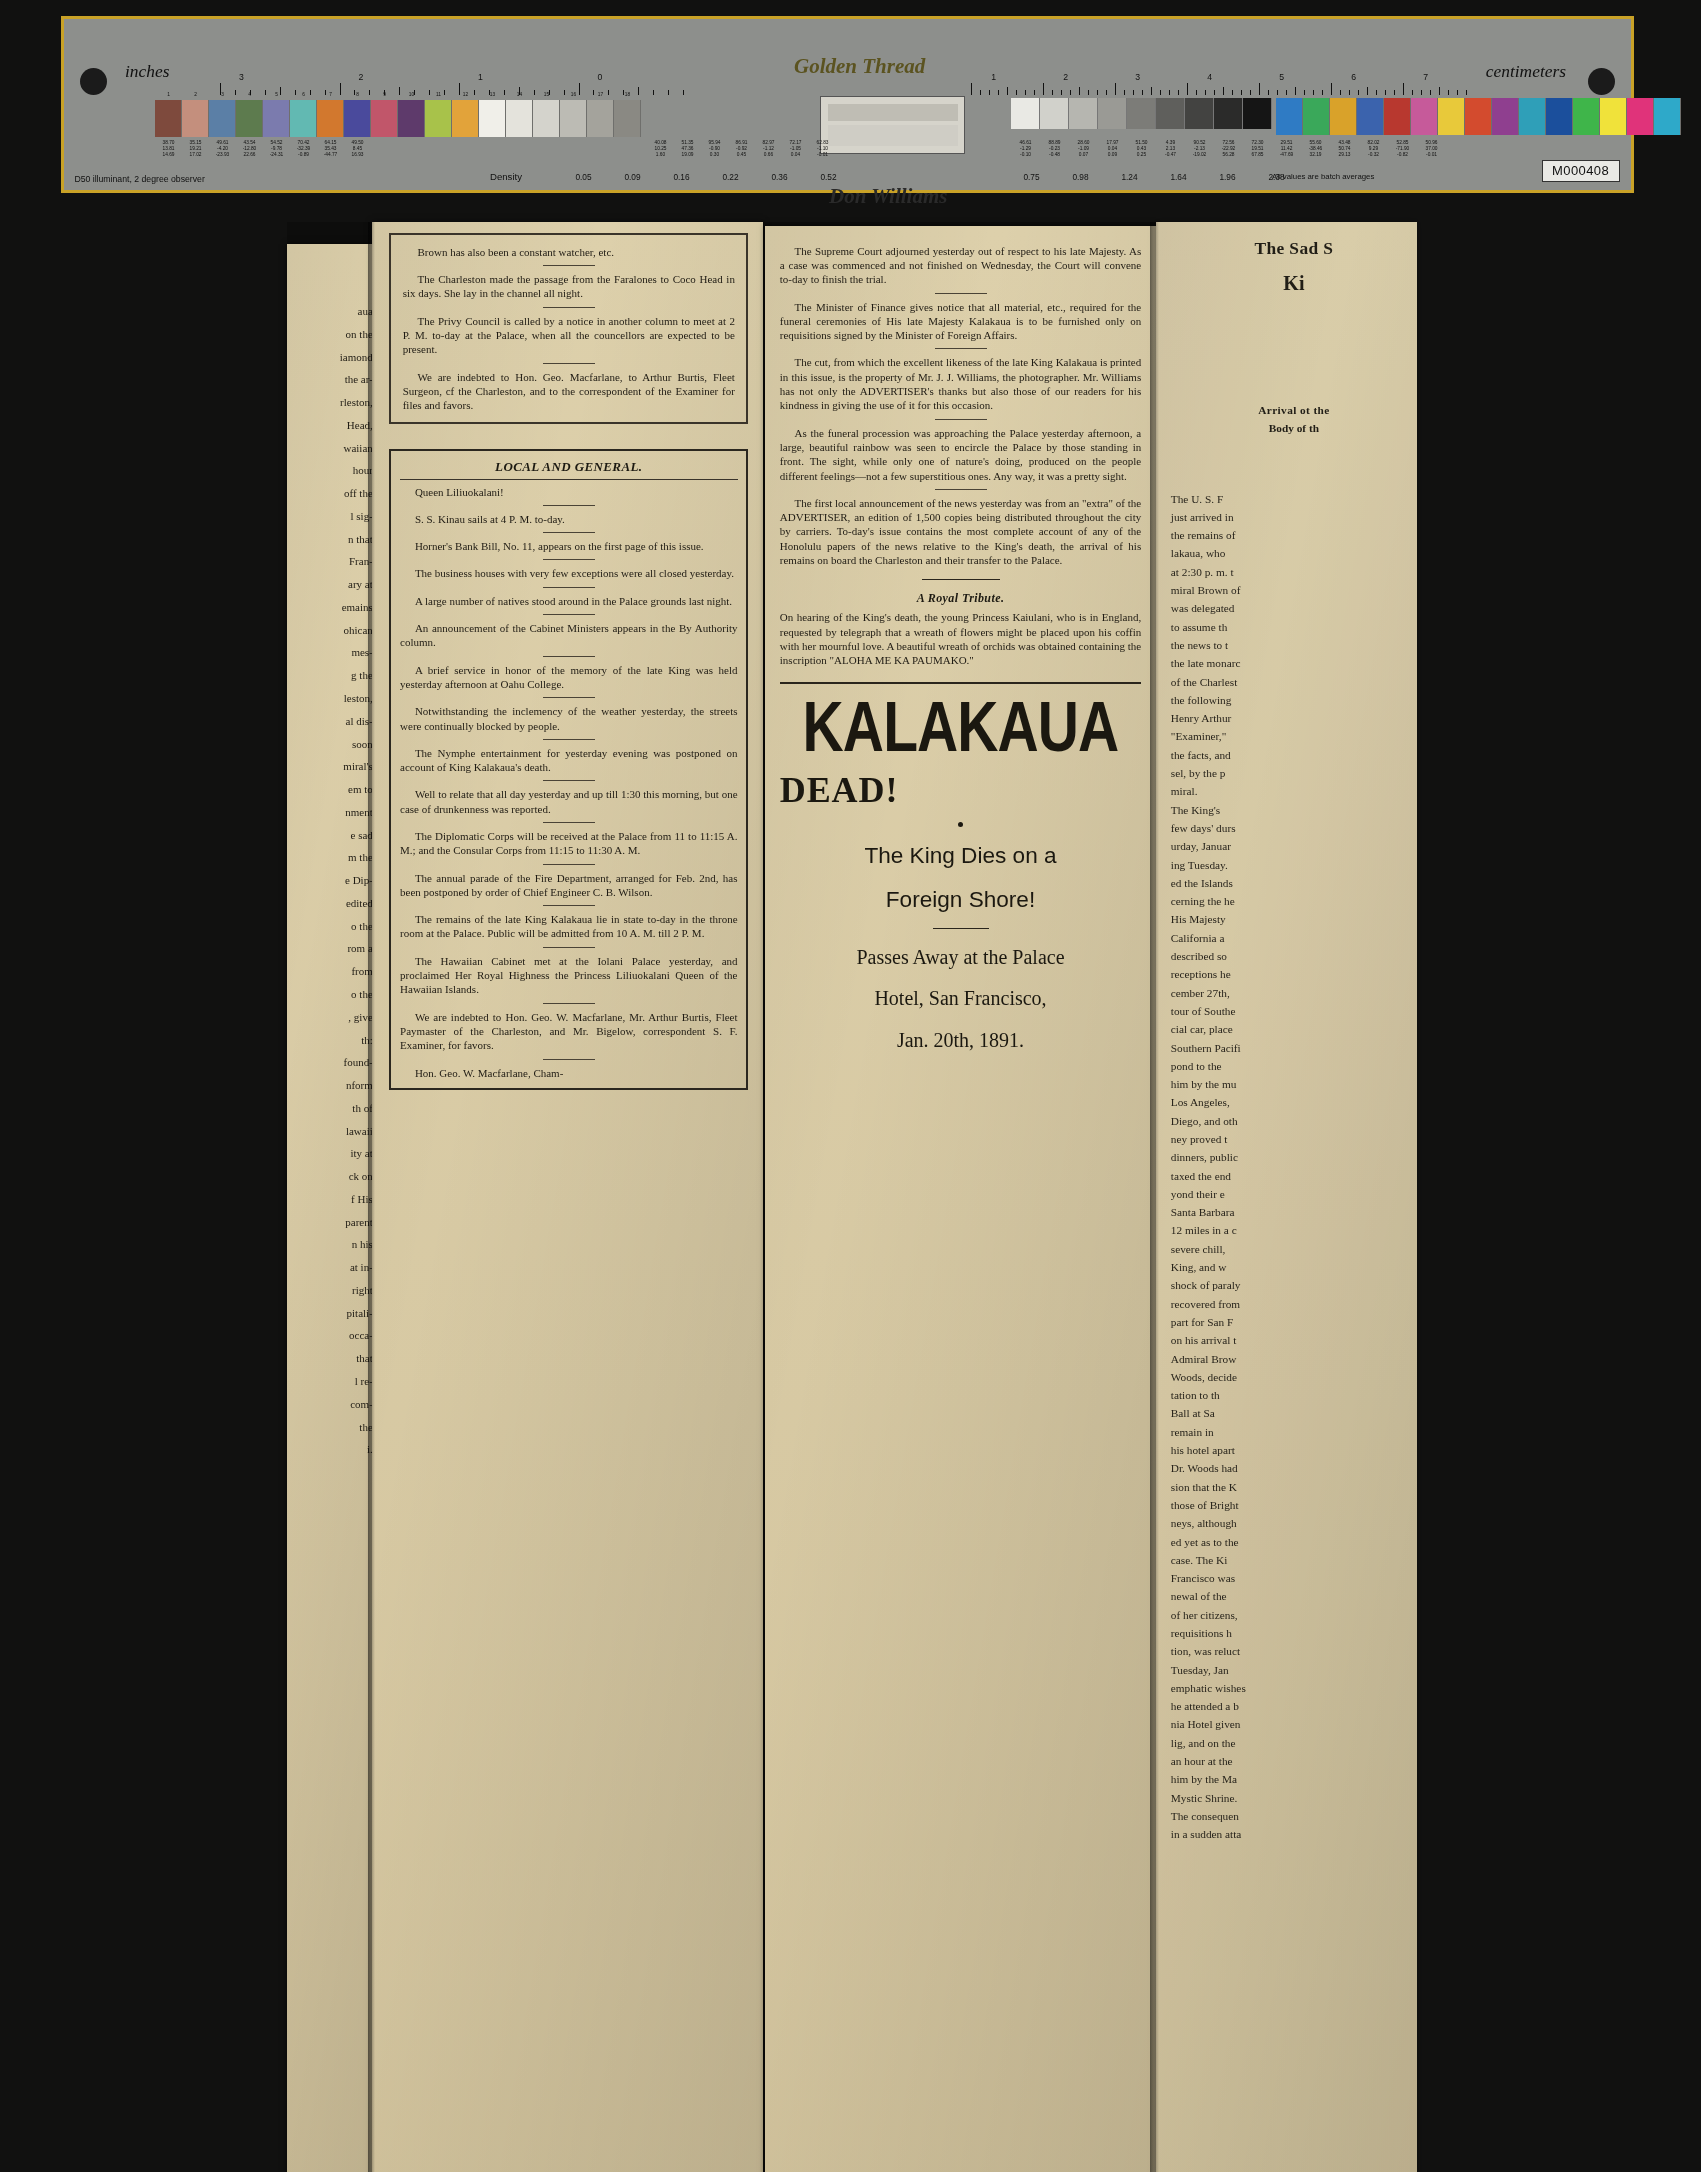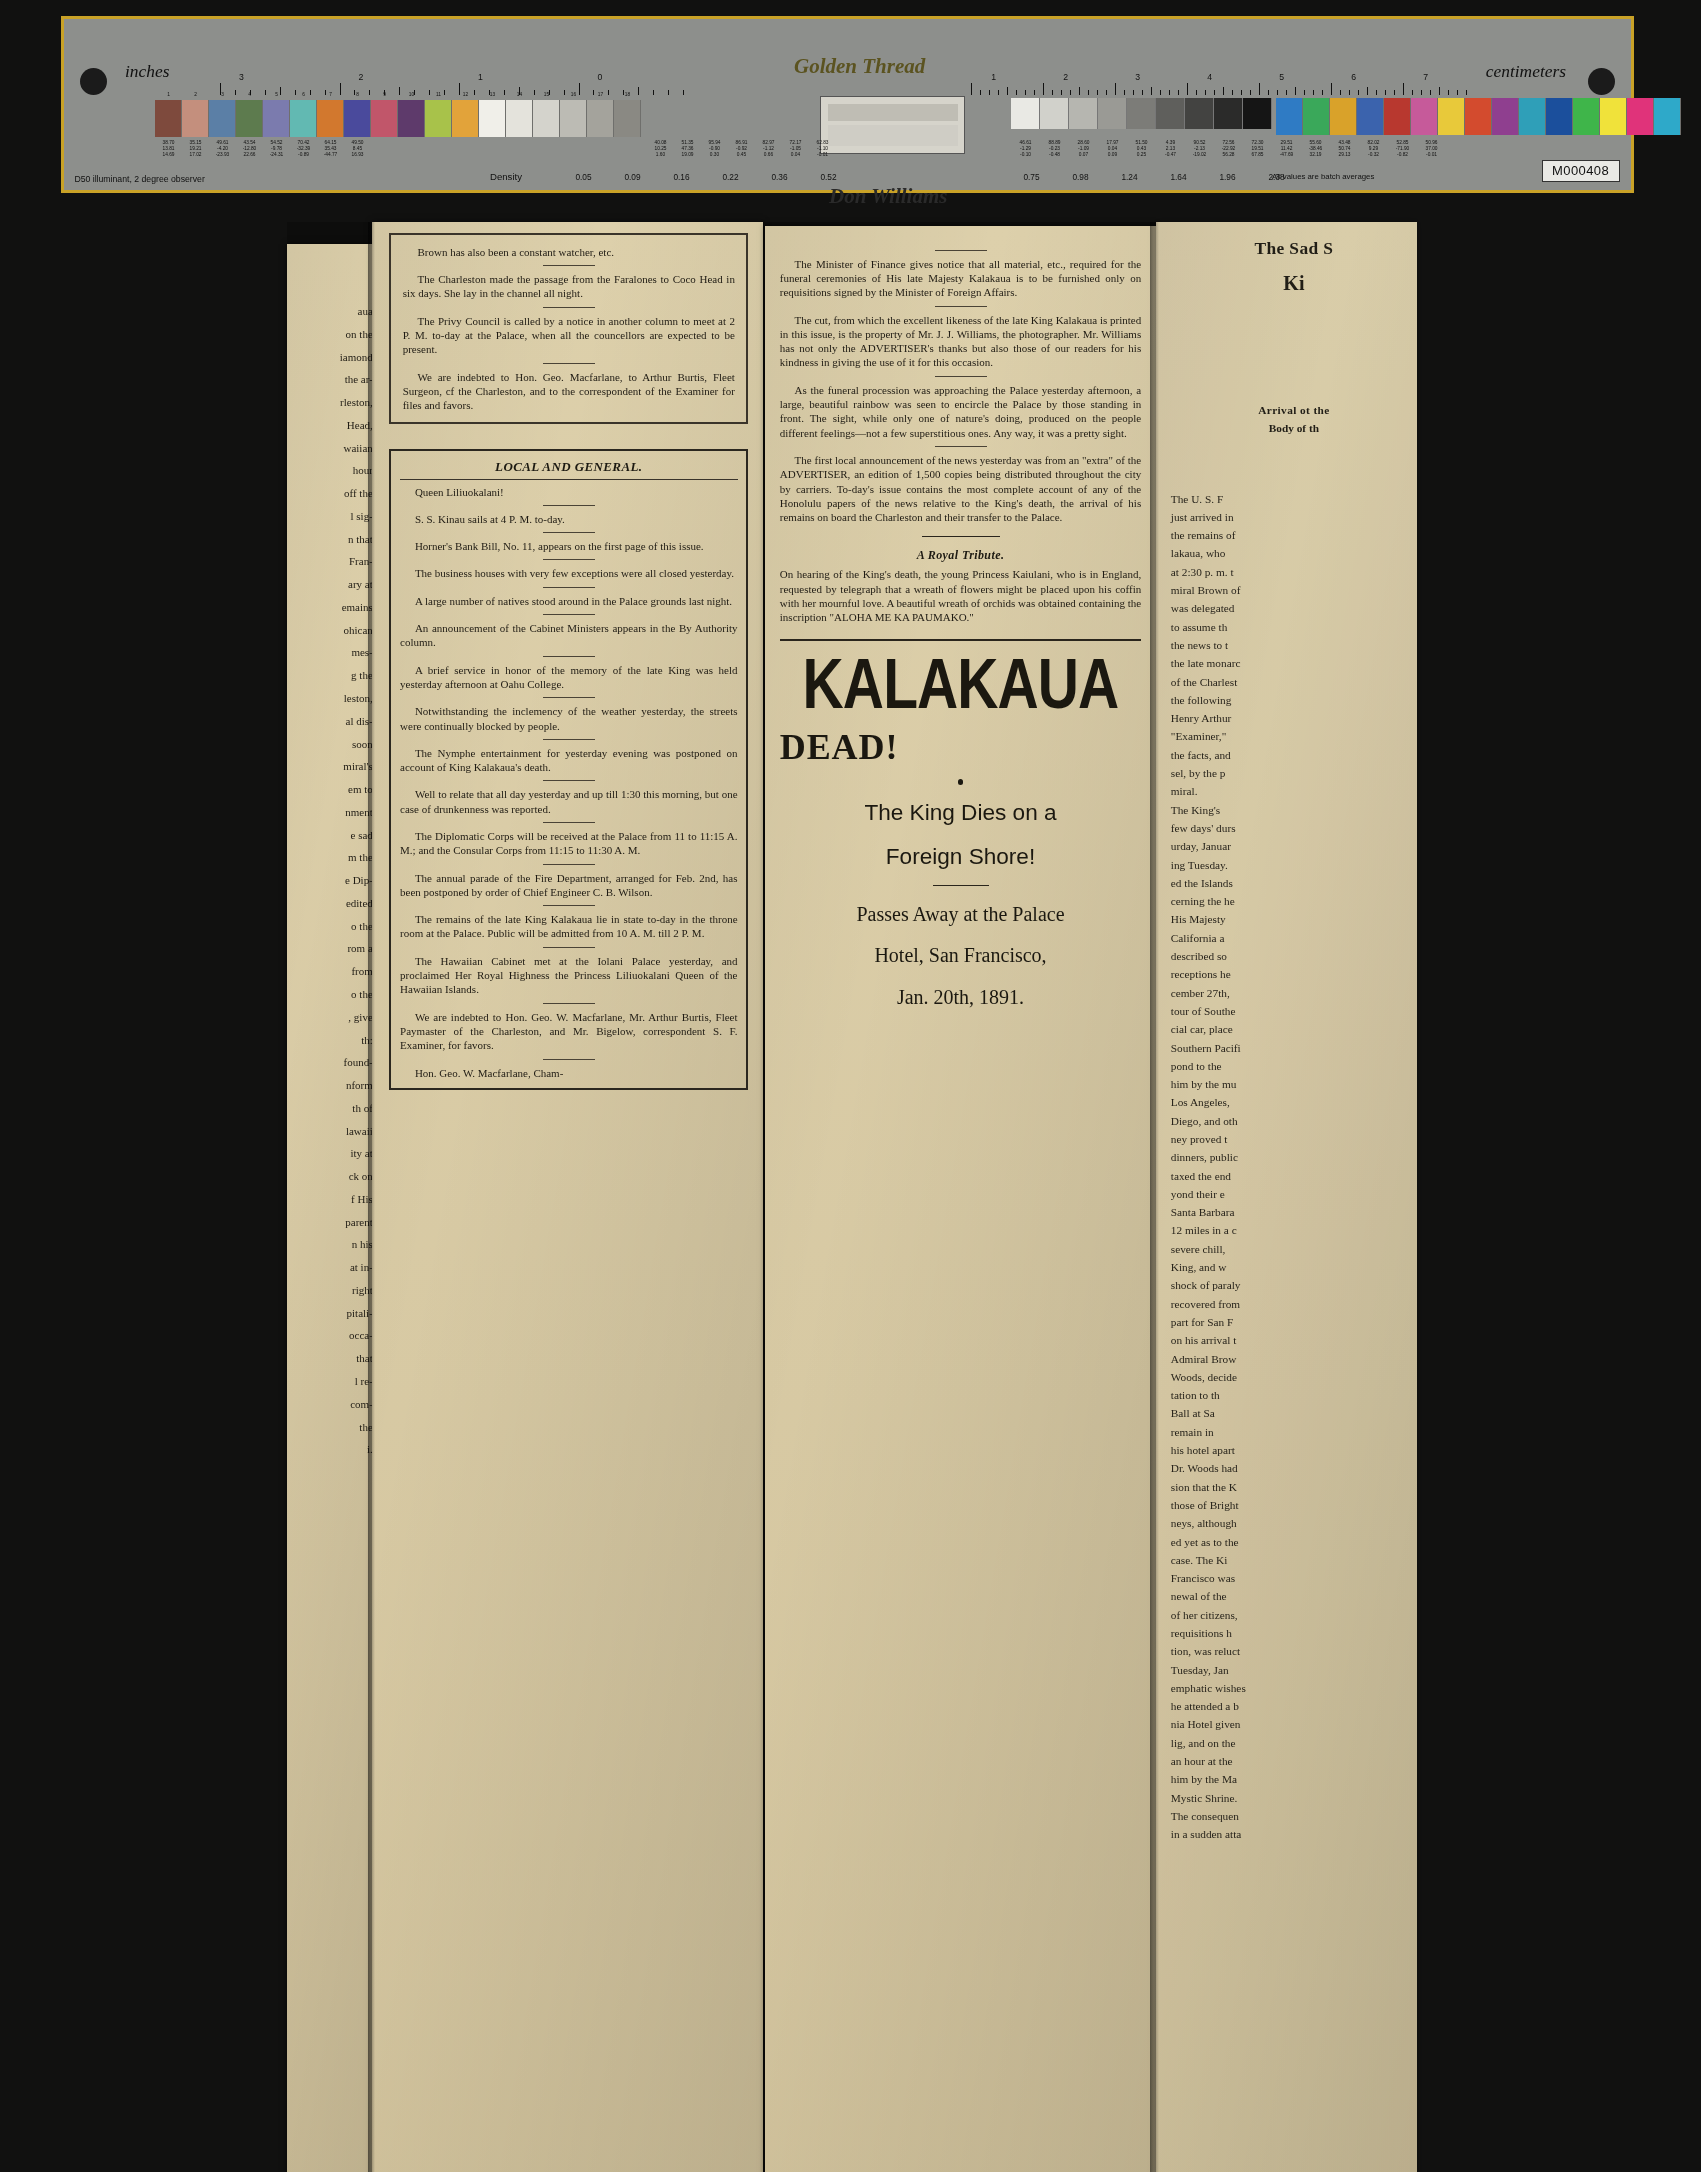--- a/index.html
+++ b/index.html
@@ -602,20 +602,21 @@
               <div class="sep"></div>
               <p>Hon. Geo. W. Macfarlane, Cham-</p>
             </div>
         </div>
       </div>
     </div>
 
     <div class="col paper-tex" style="left:478px;top:4.3px;width:391px;height:2203px;">
       <div style="padding:17.4px 14.8px 0 14.8px;">
         <div id="c2paras" class="news">
+            <p>The Supreme Court adjourned yesterday out of respect to his late Majesty. As a case was commenced and not finished on Wednesday, the Court will convene to-day to finish the trial.</p>
             <div class="sep"></div>
             <p>The Minister of Finance gives notice that all material, etc., required for the funeral ceremonies of His late Majesty Kalakaua is to be furnished only on requisitions signed by the Minister of Foreign Affairs.</p>
             <div class="sep"></div>
             <p>The cut, from which the excellent likeness of the late King Kalakaua is printed in this issue, is the property of Mr. J. J. Williams, the photographer. Mr. Williams has not only the ADVERTISER's thanks but also those of our readers for his kindness in giving the use of it for this occasion.</p>
             <div class="sep"></div>
             <p>As the funeral procession was approaching the Palace yesterday afternoon, a large, beautiful rainbow was seen to encircle the Palace by those standing in front. The sight, while only one of nature's doing, produced on the people different feelings—not a few superstitious ones. Any way, it was a pretty sight.</p>
             <div class="sep"></div>
             <p>The first local announcement of the news yesterday was from an "extra" of the ADVERTISER, an edition of 1,500 copies being distributed throughout the city by carriers. To-day's issue contains the most complete account of any of the Honolulu papers of the news relative to the King's death, the arrival of his remains on board the Charleston and their transfer to the Palace.</p>
           </div>
 

